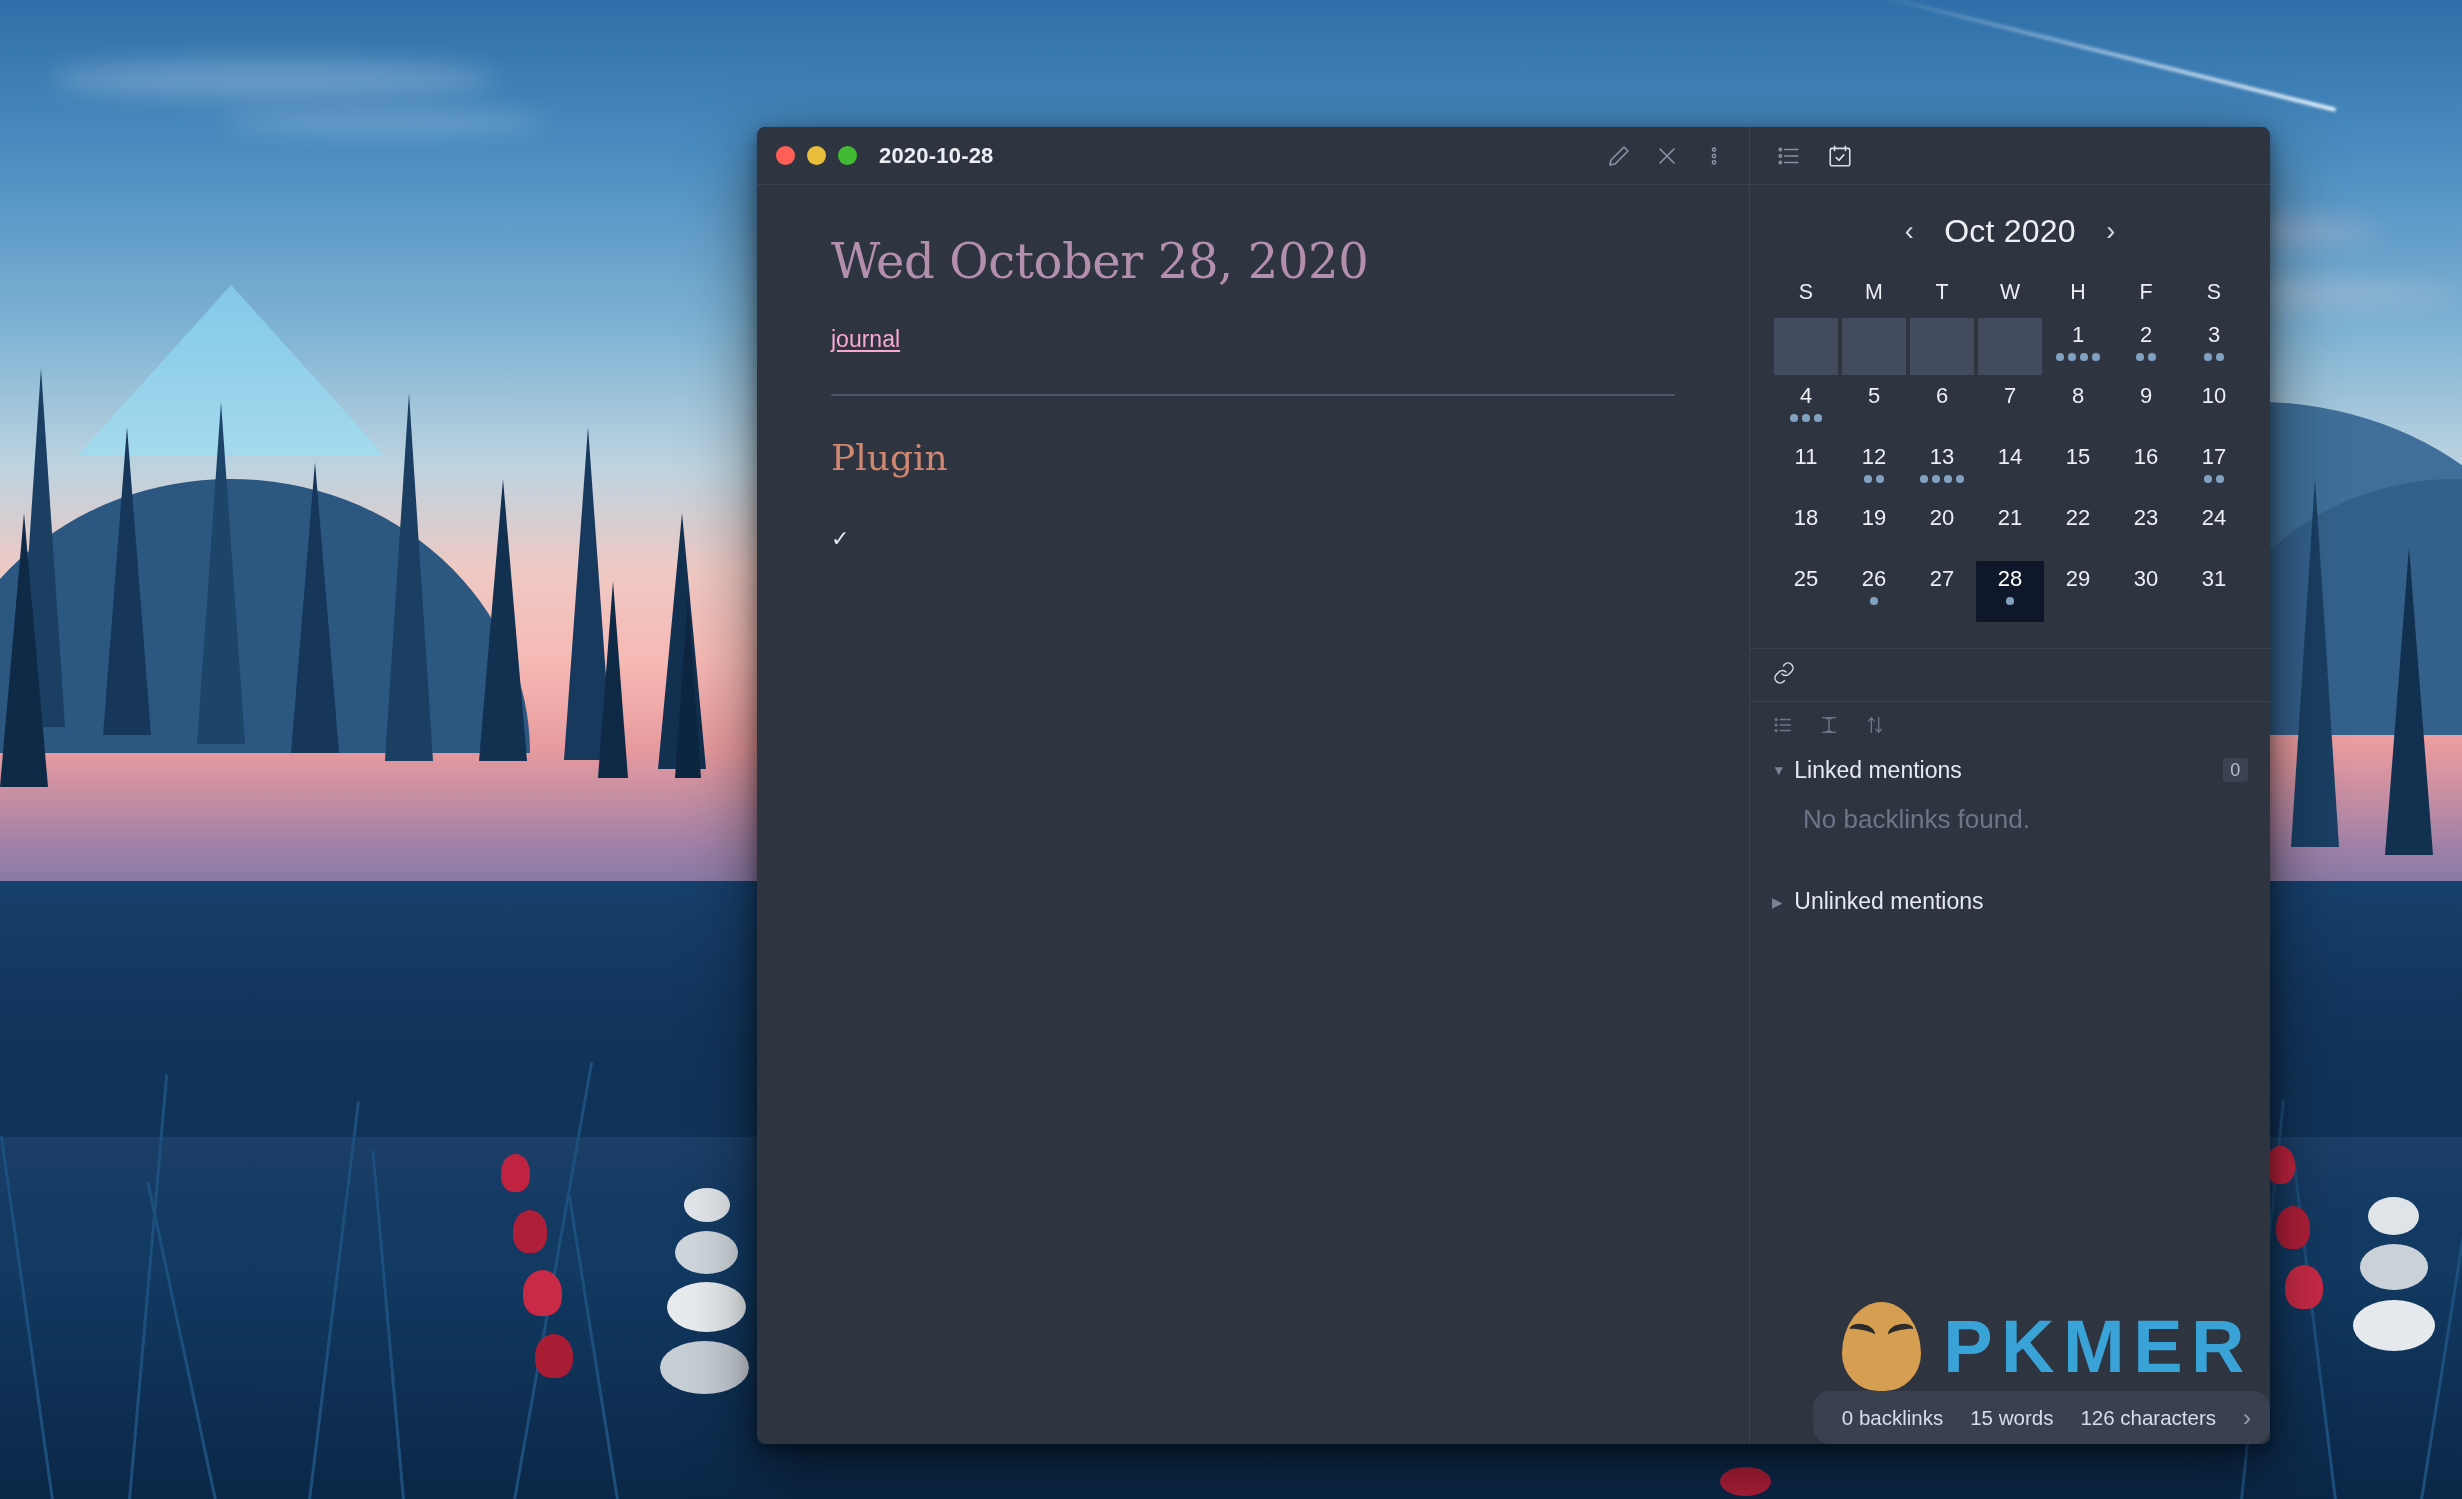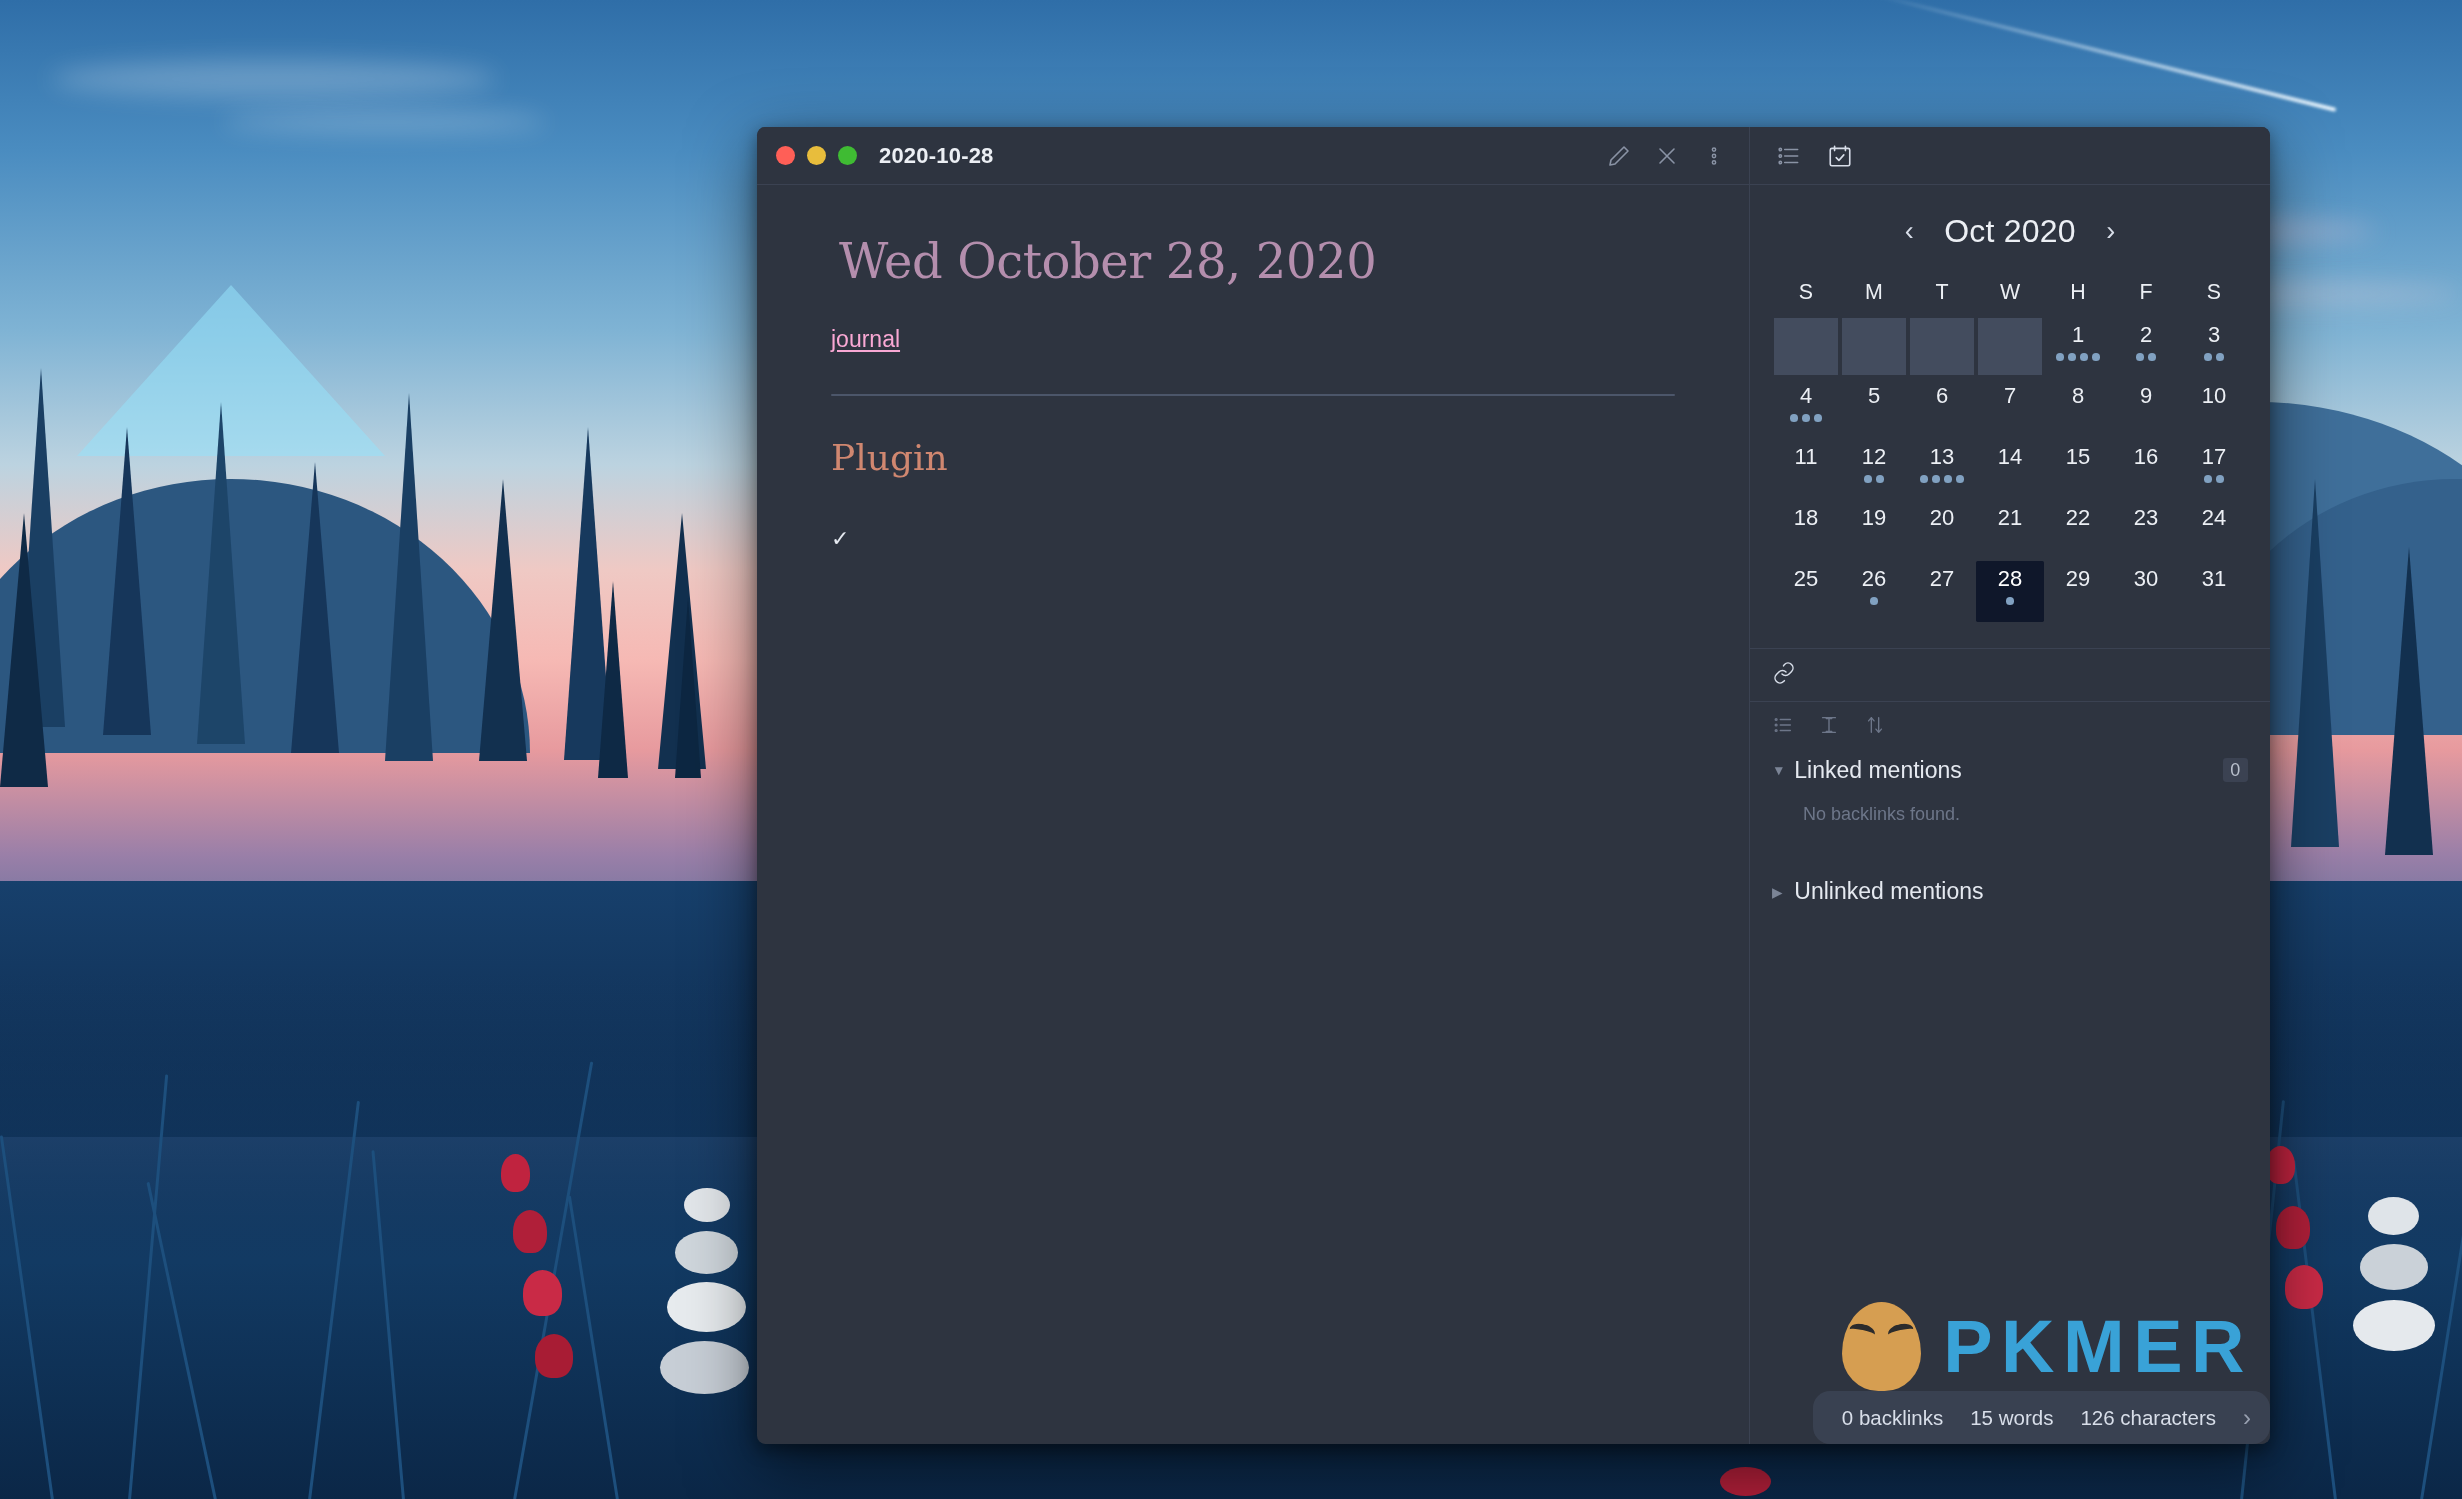--- a/index.html
+++ b/index.html
@@ -169,21 +169,20 @@
     border-right: 0.9px solid #3b4252;
     overflow: hidden;
   }
   #note-h1 {
     font-family: "DejaVu Serif", "Liberation Serif", serif;
     font-size: 48px;
     font-weight: normal;
     color: #b48ead;
     letter-spacing: -0.4px;
     line-height: 1.1;
-    margin-left: 8px;
   }
   #note-tag-row { margin-top: 38px; }
   .wikilink {
     color: #f9a8d4;
     text-decoration: underline;
     text-underline-offset: 2.6px;
     font-size: 23px;
     margin-top: 8px;
   }
   #note-hr {
@@ -343,21 +342,21 @@
   .bl-count {
     margin-left: auto;
     font-size: 18px;
     color: #b9c0cd;
     background: #3b4252;
     border-radius: 3.4px;
     padding: 1.7px 7.7px;
   }
   #bl-empty {
     margin: 15.4px 0 0 31px;
-    font-size: 18px;
+    font-size: 26px;
     color: #6d7689;
   }
   #bl-unlinked { margin-top: 48px; }
 
   
   #statusbar {
     position: absolute;
     right: 0;
     bottom: 0;
     height: 53px;

